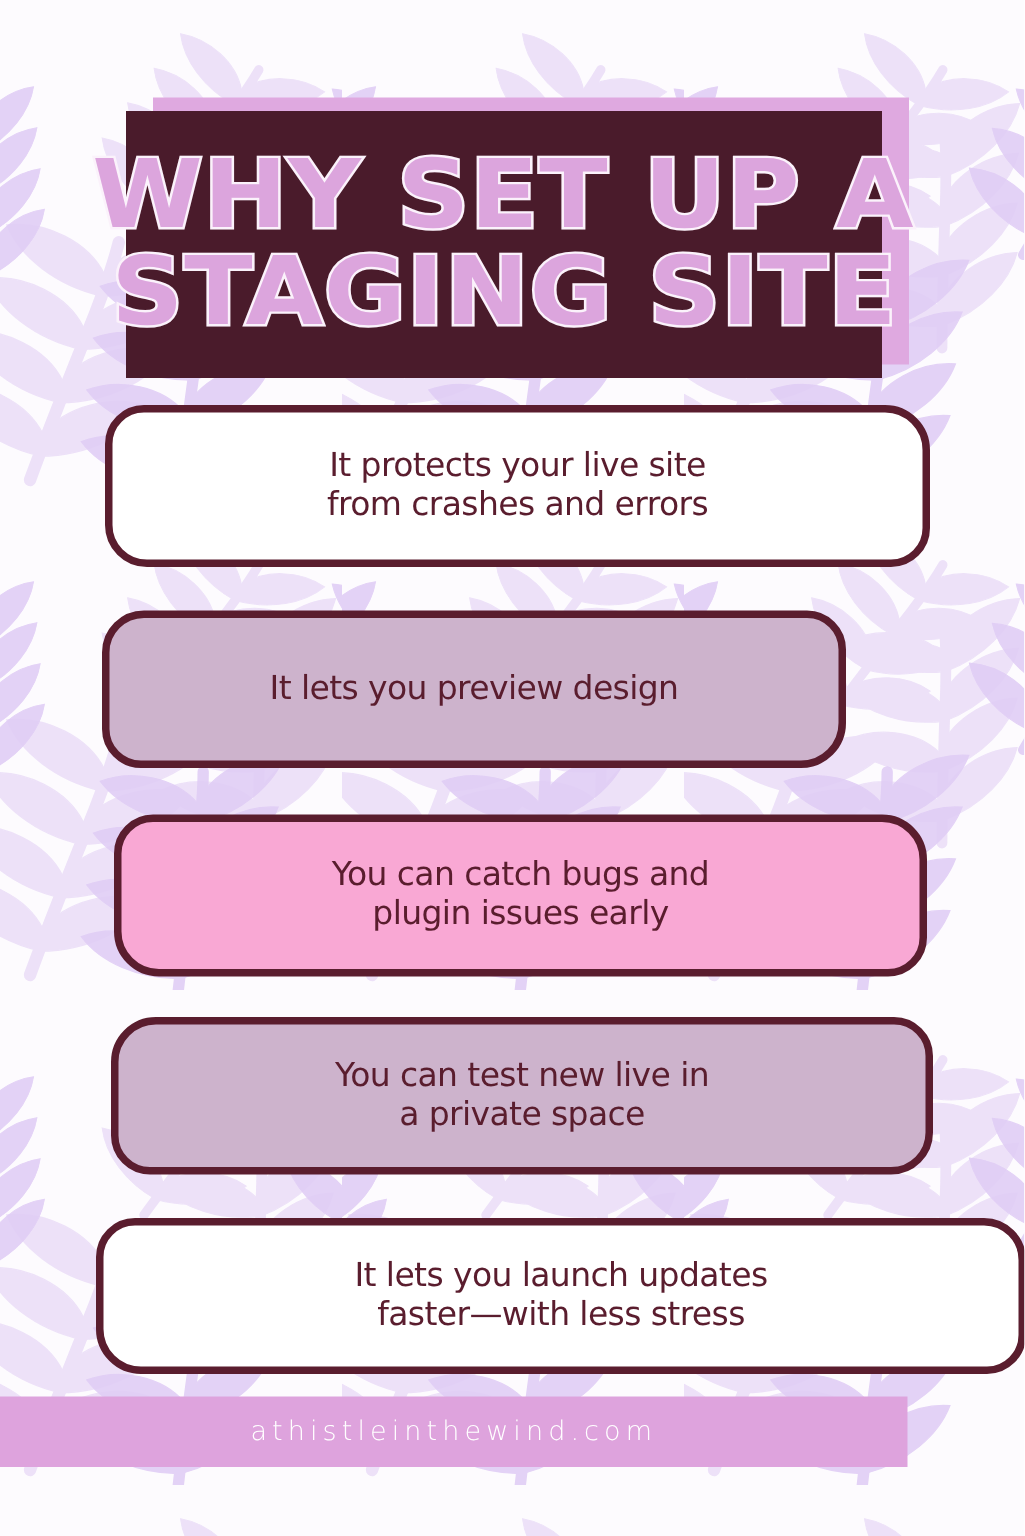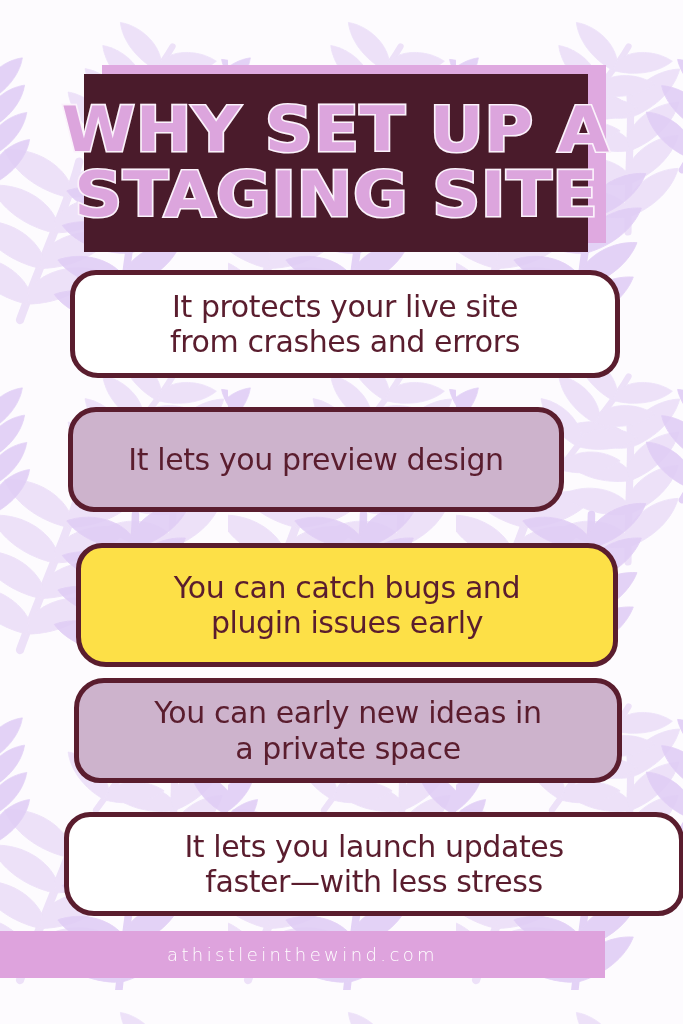--- a/index.html
+++ b/index.html
@@ -80,30 +80,30 @@
     border: 5px solid #5a1d2e;
     border-radius: 24px;
     display: flex;
     align-items: center;
     justify-content: center;
     text-align: center;
   }
   .card-text {
     font-family: "DejaVu Sans", sans-serif;
     font-weight: 400;
-    font-size: 30px;
+    font-size: 22px;
     line-height: 1.18;
     color: #5a1d2e;
     letter-spacing: -0.4px;
     padding: 0 14px;
   }
 
   .card-1 { left: 70px;  top: 270px; width: 550px; height: 108px; background: #ffffff; border-radius: 26px 30px 26px 28px; }
   .card-2 { left: 68px;  top: 407px; width: 496px; height: 105px; background: #cdb3cc; border-radius: 28px 26px 30px 26px; text-align: center; }
-  .card-3 { left: 76px;  top: 543px; width: 542px; height: 124px; background: #fde047; border-radius: 26px 30px 26px 30px; }
+  .card-3 { left: 76px;  top: 543px; width: 542px; height: 108px; background: #f9a8d4; border-radius: 26px 30px 26px 30px; }
   .card-4 { left: 74px;  top: 678px; width: 548px; height: 105px; background: #cdb3cc; border-radius: 30px 26px 28px 26px; }
   .card-5 { left: 64px;  top: 812px; width: 620px; height: 104px; background: #ffffff; border-radius: 26px 28px 26px 30px; }
 
   
   .footer-band {
     position: absolute;
     left: 0;
     top: 931px;
     width: 605px;
     height: 47px;
@@ -213,21 +213,21 @@
 
   <div class="card card-3">
     <div class="card-text">
       <span>You can catch bugs and</span><br>
       <span>plugin issues early</span>
     </div>
   </div>
 
   <div class="card card-4">
     <div class="card-text">
-      <span>You can early new ideas in</span><br>
+      <span>You can test new live in</span><br>
       <span>a private space</span>
     </div>
   </div>
 
   <div class="card card-5">
     <div class="card-text">
       <span>It lets you launch updates</span><br>
       <span>faster—with less stress</span>
     </div>
   </div>

